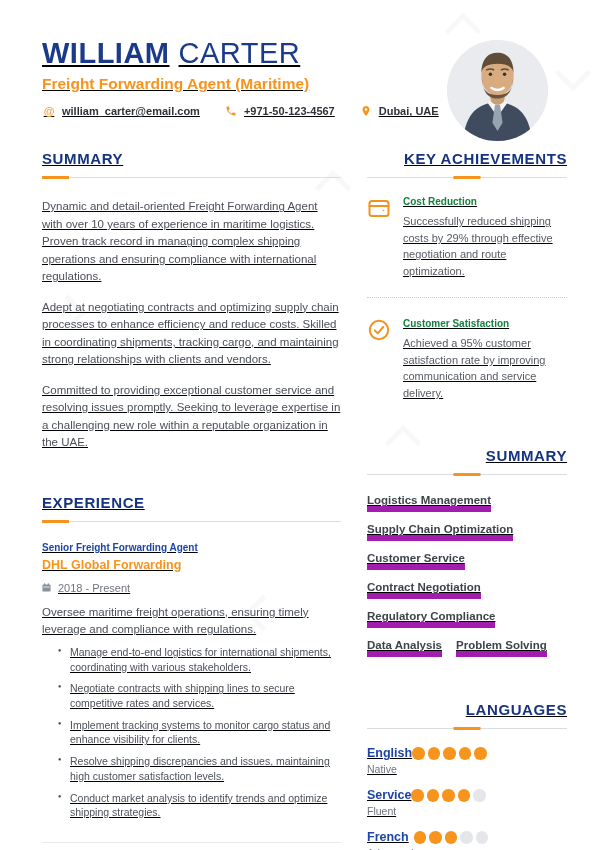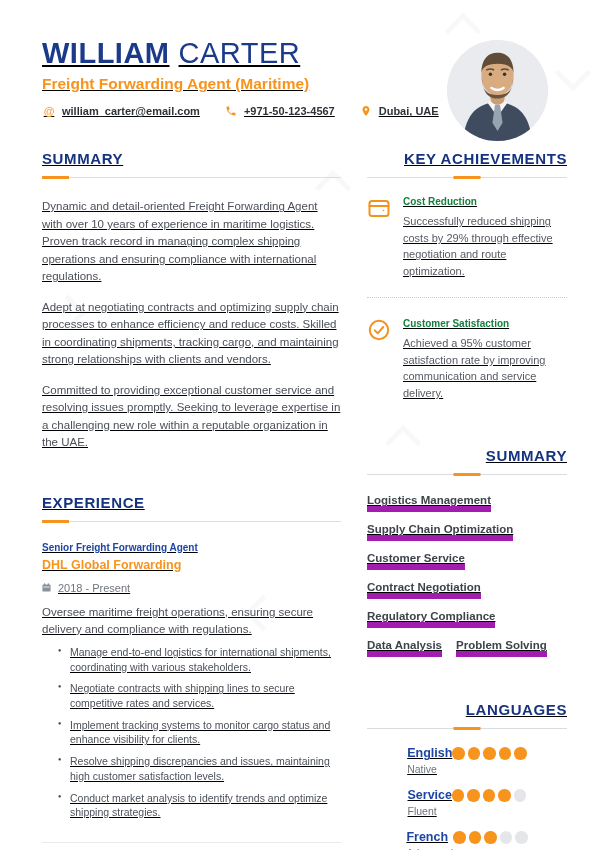--- a/index.html
+++ b/index.html
@@ -71,21 +71,21 @@
 
   
   .skills { margin-top:46px; }
   .skill-list { margin-top:18px; display:flex; flex-wrap:wrap; column-gap:14px; row-gap:11px; }
   .skill { font-size:11.5px; font-weight:700; color:#3e434a; border-bottom:6px solid #a21caf; }
 
   
   .languages { margin-top:44px; }
   .lang-list { margin-top:16px; }
   .lang + .lang { margin-top:13px; }
-  .lang { display:flex; justify-content:center; align-items:flex-start; }
+  .lang { display:flex; justify-content:flex-start; align-items:flex-start; }
   .lang-name { font-size:12.5px; font-weight:700; color:#1e45a4; }
   .lang-level { margin-top:3px; font-size:10.5px; color:#6e747d; }
   .lang-dots { display:flex; gap:3px; margin-top:1px; }
   .dot { width:12.5px; height:12.5px; border-radius:50%; background:#e4e6ea; }
   .dot.on { background:#f7941d; }
 </style>
 </head>
 <body>
 
 <div class="page">
@@ -179,21 +179,21 @@
                 <span class="cal">
                   <svg viewBox="0 0 10 10">
                     <rect x="0.5" y="1.8" width="9" height="7.7" rx="1" fill="#8a9098"></rect>
                     <rect x="2.2" y="0.3" width="1.4" height="2.4" rx="0.5" fill="#8a9098"></rect>
                     <rect x="6.4" y="0.3" width="1.4" height="2.4" rx="0.5" fill="#8a9098"></rect>
                     <rect x="1.5" y="4" width="7" height="0.9" fill="#ffffff"></rect>
                   </svg>
                 </span>
                 <span>2018 - Present</span>
               </div>
-              <div class="job-desc">Oversee maritime freight operations, ensuring secure delivery and compliance with regulations.</div>
+              <div class="job-desc">Oversee maritime freight operations, ensuring timely leverage and compliance with regulations.</div>
               <ul class="job-bullets">
 
                   <li>Manage end-to-end logistics for international shipments, coordinating with various stakeholders.</li>
 
                   <li>Negotiate contracts with shipping lines to secure competitive rates and services.</li>
 
                   <li>Implement tracking systems to monitor cargo status and enhance visibility for clients.</li>
 
                   <li>Resolve shipping discrepancies and issues, maintaining high customer satisfaction levels.</li>
 

